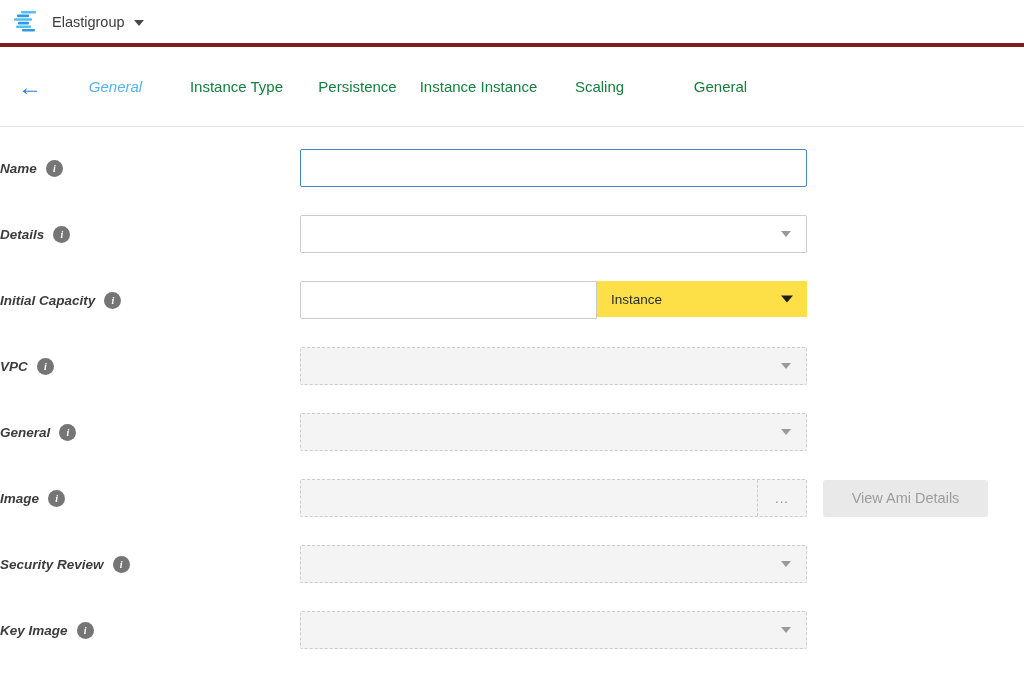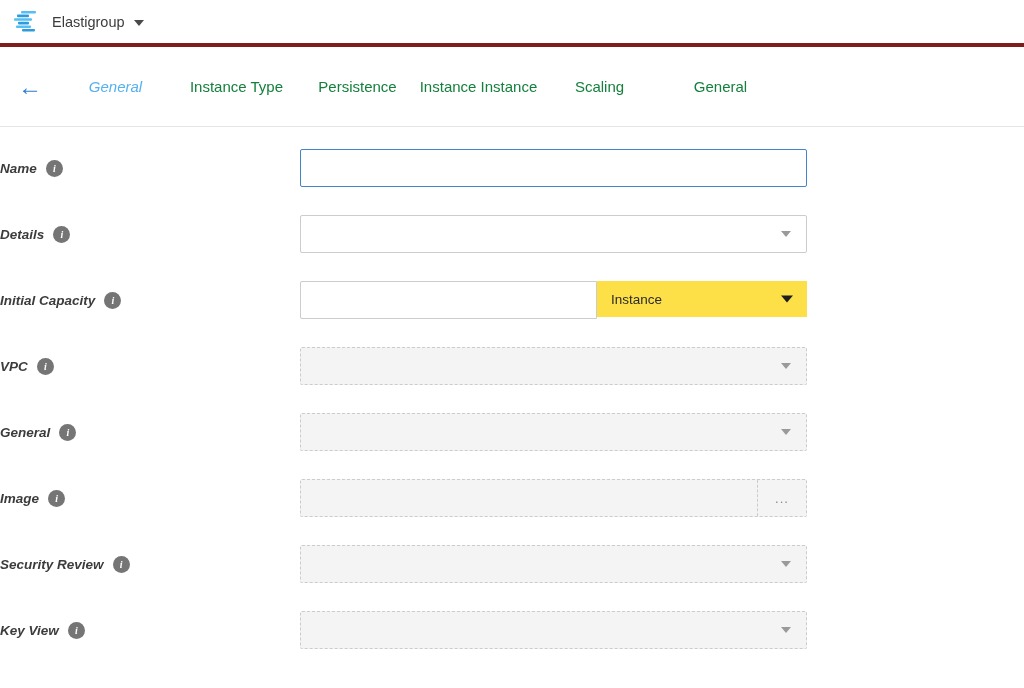--- a/index.html
+++ b/index.html
@@ -149,37 +149,38 @@
     <div class="label-cell">
       <span class="field-label">Image</span>
       <span class="info-icon">i</span>
     </div>
     <div class="field-cell">
       <div class="image-field">
         <div class="image-value"></div>
         <div class="browse-segment">...</div>
       </div>
     </div>
+    <button class="side-button">View Ami Details</button>
   </div>
 
   <div class="form-row">
     <div class="label-cell">
       <span class="field-label">Security Review</span>
       <span class="info-icon">i</span>
     </div>
     <div class="field-cell">
       <div class="select-box disabled">
         <span class="caret"></span>
       </div>
     </div>
   </div>
 
   <div class="form-row">
     <div class="label-cell">
-      <span class="field-label">Key View</span>
+      <span class="field-label">Key Image</span>
       <span class="info-icon">i</span>
     </div>
     <div class="field-cell">
       <div class="select-box disabled">
         <span class="caret"></span>
       </div>
     </div>
   </div>
 
 </div>

